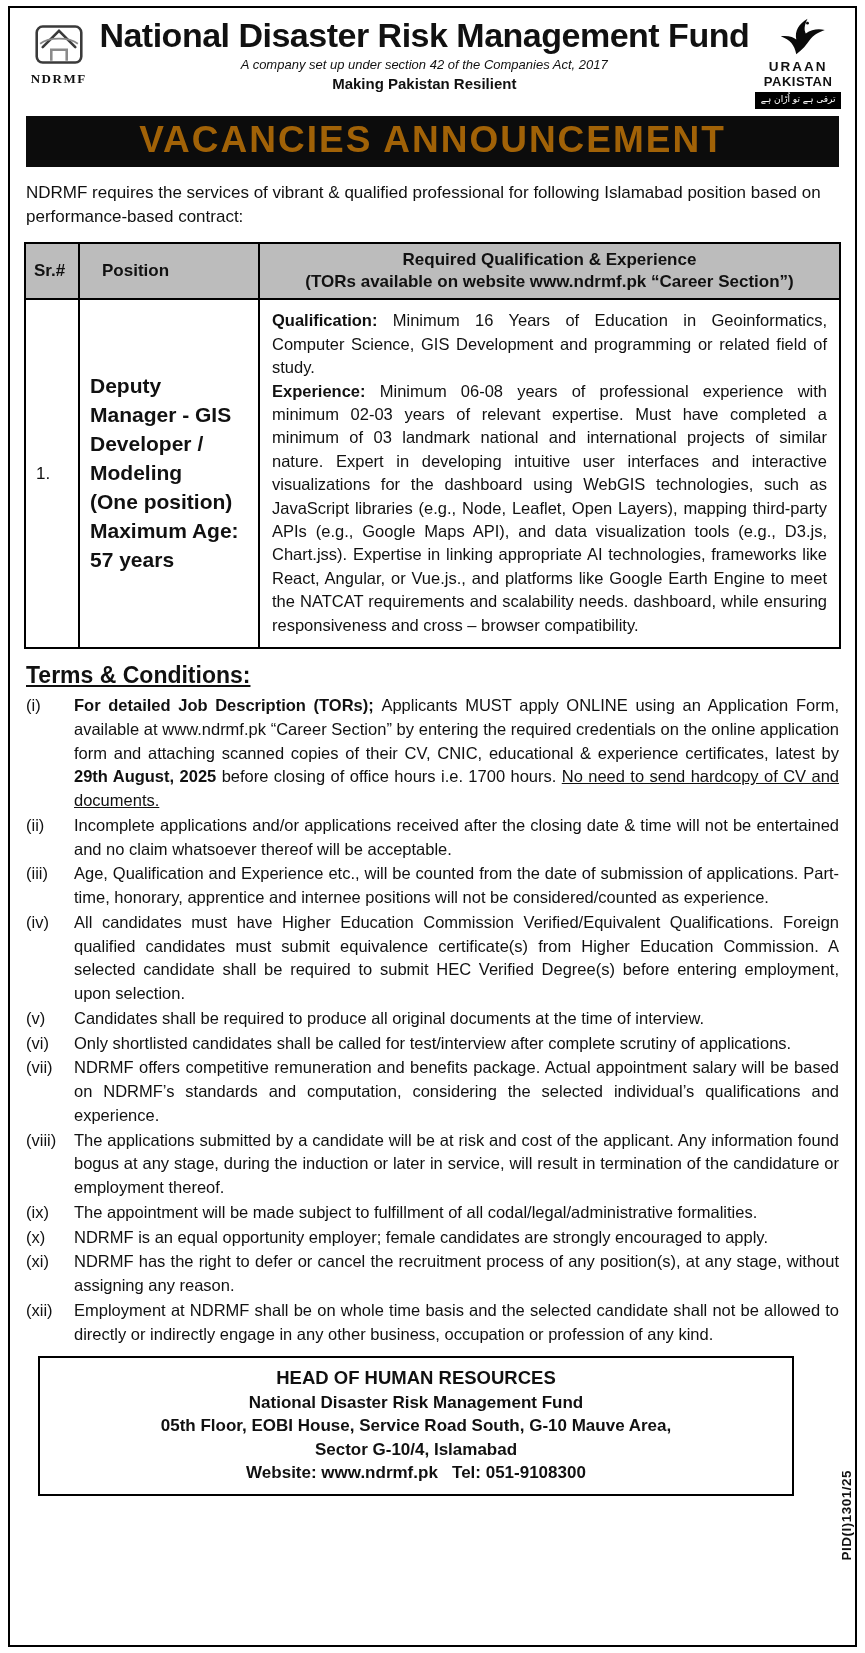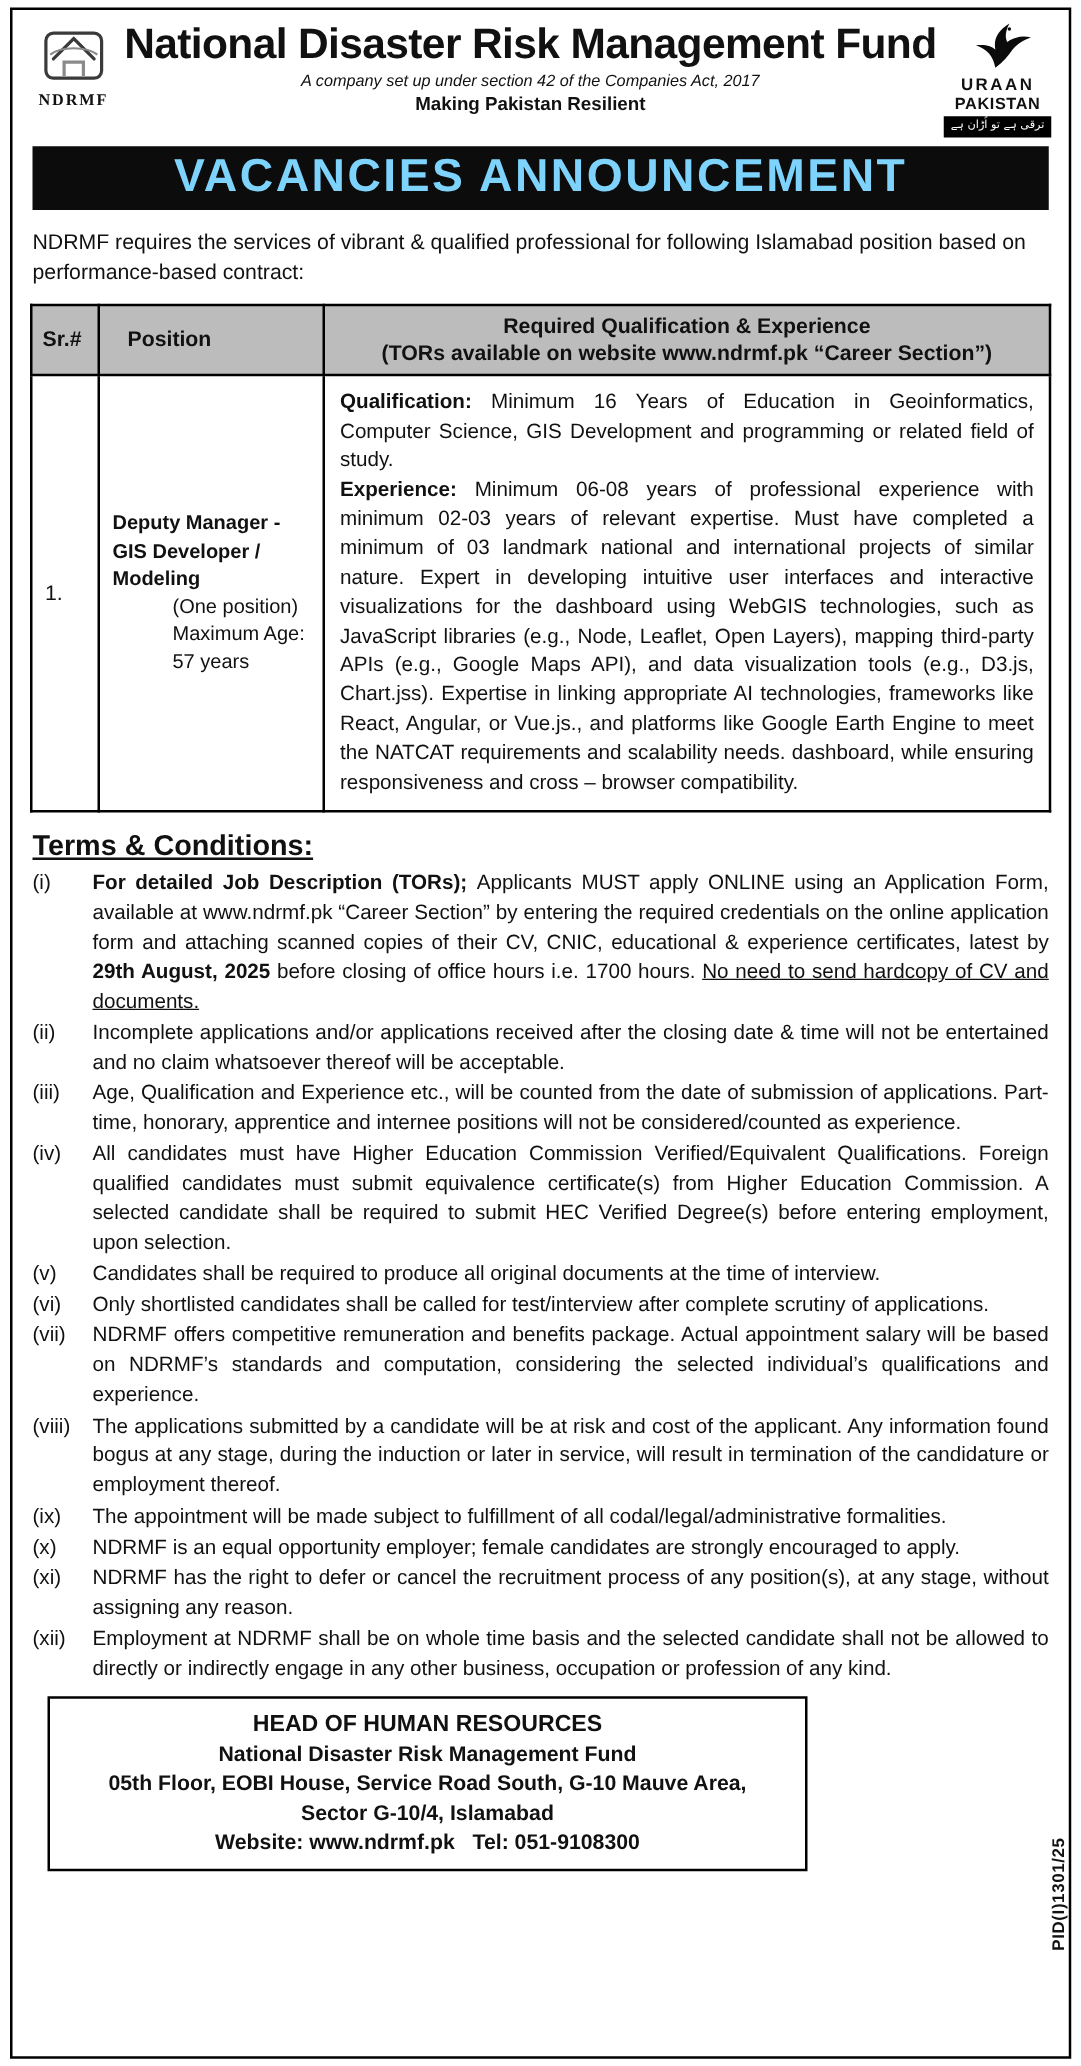--- a/index.html
+++ b/index.html
@@ -15,51 +15,51 @@
   .org-title { font-size:34px; font-weight:bold; letter-spacing:-0.5px; line-height:1.08; white-space:nowrap; }
   .hdr-sub { font-style:italic; font-size:13px; margin-top:3px; }
   .hdr-tag { font-weight:bold; font-size:15px; margin-top:3px; }
   .logo-uraan { width:94px; text-align:center; padding-top:2px; }
   .uraan-t1 { font-weight:bold; font-size:13.5px; letter-spacing:2px; line-height:1.1; }
   .uraan-t2 { font-weight:bold; font-size:13px; letter-spacing:0.5px; line-height:1.15; }
   .uraan-bar { background:#000; color:#fff; font-size:9px; line-height:15px; height:17px; margin-top:2px;
                font-family:"DejaVu Sans", sans-serif; direction:rtl; overflow:hidden; white-space:nowrap; }
 
   
-  .banner { background:#0c0c0c; color:#7dd3fc; text-align:center; font-weight:bold; font-size:37px;
+  .banner { background:#0c0c0c; color:#a16207; text-align:center; font-weight:bold; font-size:37px;
             letter-spacing:2px; height:51px; line-height:47px; margin:7px 2px 0; }
 
   
   .intro { font-size:17px; line-height:1.45; margin-top:14px; padding:0 2px; max-width:810px; }
 
   
   table.vac { border-collapse:collapse; width:100%; margin-top:12px; }
   .vac th, .vac td { border:2px solid #000; }
   .vac th { background:#bcbcbc; font-size:17px; font-weight:bold; padding:5px 4px; line-height:1.3; }
   th.h-sr { width:54px; text-align:left; padding-left:8px; }
   th.h-pos { width:180px; text-align:left; padding-left:22px; }
   th.h-qual { text-align:center; }
   td.sr { width:54px; vertical-align:middle; text-align:left; padding-left:10px; font-size:17px; }
-  td.pos { width:180px; vertical-align:middle; padding:10px 10px; font-size:16px; line-height:1.38; }
+  td.pos { width:180px; vertical-align:middle; padding:10px 10px; font-size:21px; line-height:1.38; }
   .pos-title { font-weight:bold; }
-  .pos-note { font-weight:normal;margin-left:48px; }
+  .pos-note { font-weight:bold; }
   td.qual { padding:9px 12px 10px; font-size:16.5px; line-height:1.42; text-align:justify; vertical-align:top; }
   td.qual p { margin:0; }
   .b { font-weight:bold; }
   .u { text-decoration:underline; }
 
   
   .terms { margin-top:13px; padding:0 2px; }
   .terms-h { font-size:23px; font-weight:bold; text-decoration:underline; margin-bottom:5px; }
   .term-item { display:grid; grid-template-columns:48px 1fr; font-size:16.5px; line-height:1.44; margin-bottom:1px; }
   .term-num { padding-right:4px; }
   .term-body { text-align:justify; }
 
   
-  .footer-box { border:2px solid #000; width:608px; margin:9px 0 0 14px; padding:7px 10px 9px;
+  .footer-box { border:2px solid #000; width:756px; margin:9px 0 0 14px; padding:7px 10px 9px;
                 text-align:center; font-weight:bold; }
   .footer-line { font-size:17px; line-height:1.38; }
   .f-big { font-size:18.5px; }
 
   
   .pid { position:absolute; right:11px; bottom:92px; writing-mode:vertical-rl; transform:rotate(180deg);
          font-weight:bold; font-size:13.5px; letter-spacing:0.5px; }
 </style>
 </head>
 <body>

